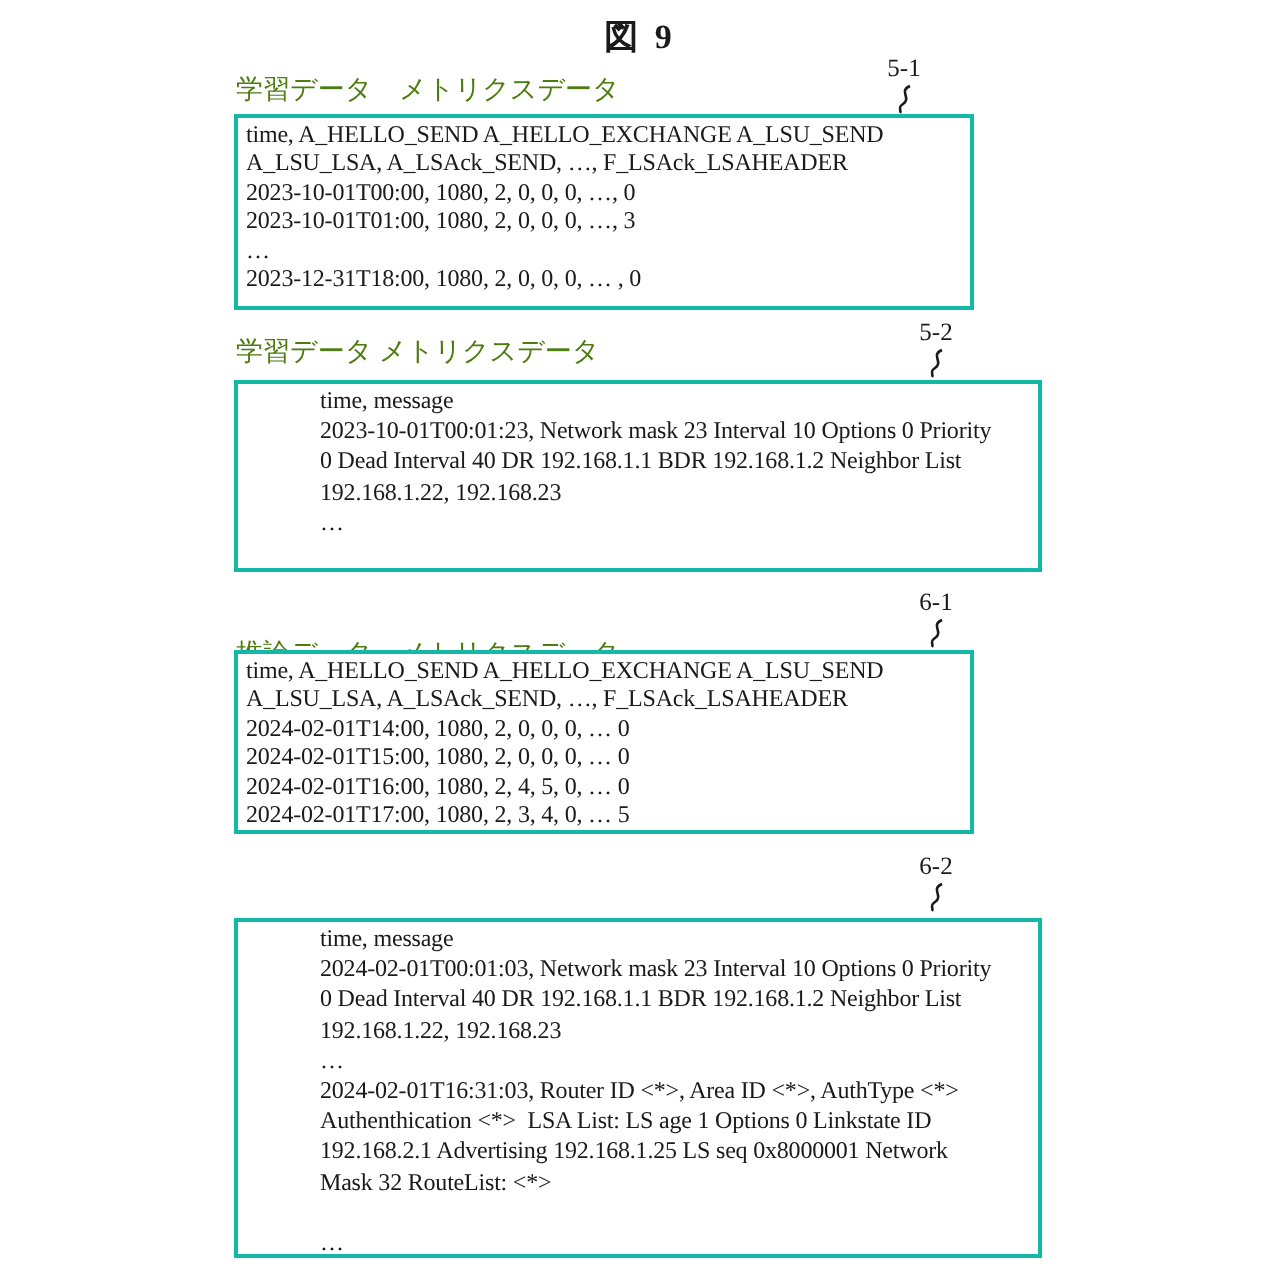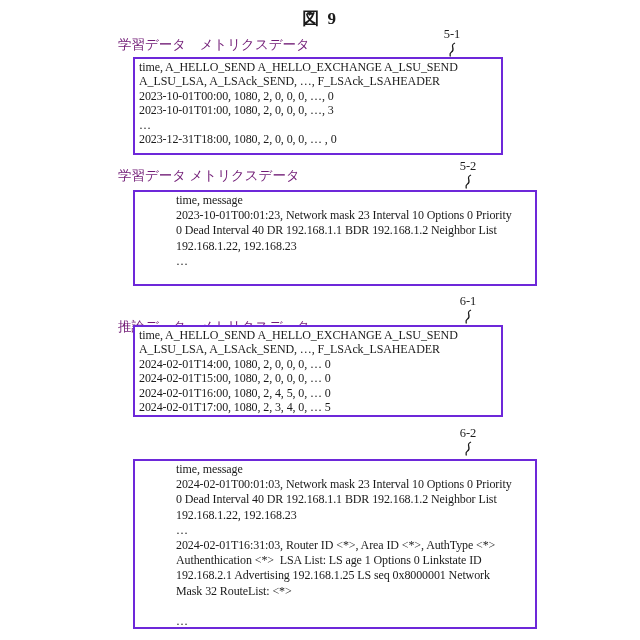--- a/index.html
+++ b/index.html
@@ -6,32 +6,32 @@
   .canvas{
     position:relative;width:640px;height:640px;background:#ffffff;
     font-family:Liberation Serif, serif;color:#1a1a1a;
     overflow:hidden;
   }
   .fig-title{
     position:absolute;top:7px;left:0;width:100%;text-align:center;
     font-size:17px;font-weight:bold;letter-spacing:2px;
   }
   .sec-label{
-    position:absolute;font-size:13.5px;color:#701a75;white-space:pre;
+    position:absolute;font-size:13.5px;color:#4d7c0f;white-space:pre;
   }
   .ref{
     position:absolute;width:34px;display:flex;flex-direction:column;
     align-items:center;line-height:14px;
   }
   .ref-num{font-size:12.5px;color:#1a1a1a;}
   .ref-squiggle{margin-top:1px;}
   .box{
-    position:absolute;box-sizing:border-box;border:2px solid #6d28d9;
+    position:absolute;box-sizing:border-box;border:2px solid #14b8a6;
     background:#ffffff;padding:1px 4px 0 4px;font-size:12px;
-    white-space:pre;overflow:hidden;letter-spacing:-0.1px;margin-left:16px;
+    white-space:pre;overflow:hidden;letter-spacing:-0.1px;
   }
   .box-metrics{line-height:14.4px;}
   .box-events{line-height:15.2px;padding-left:41px;}
   .s1-label{left:118px;top:36px;}
   .s1-ref{left:435px;top:27px;}
   .box1{left:117px;top:57px;width:370px;height:98px;}
   .s2-label{left:118px;top:167px;}
   .s2-ref{left:451px;top:159px;}
   .box2{left:117px;top:190px;width:404px;height:96px;}
   .s3-label{left:118px;top:318px;}

